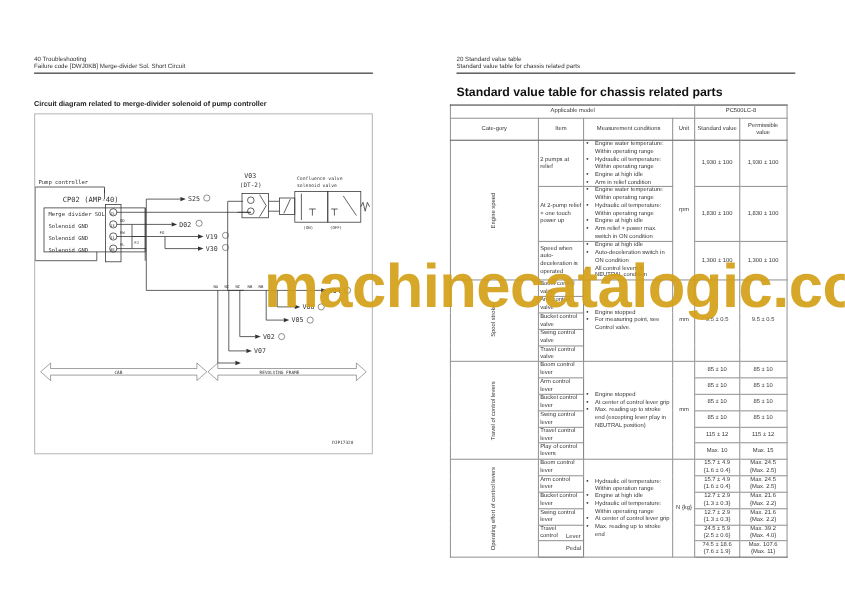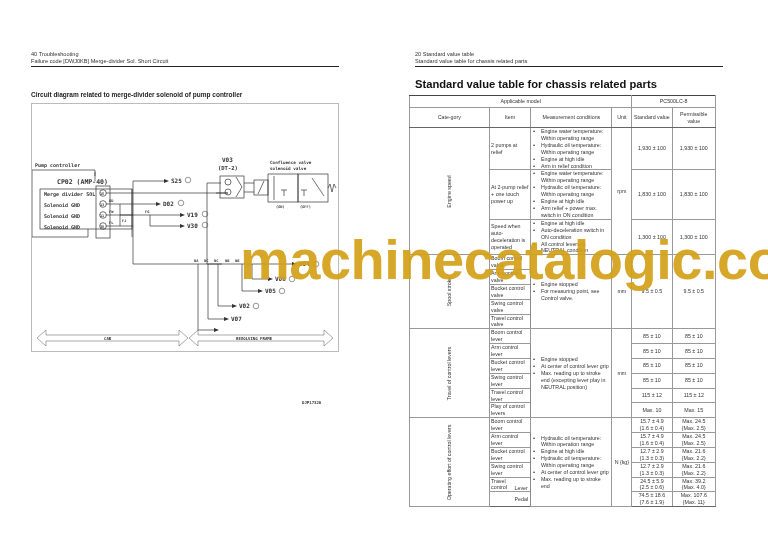--- a/index.html
+++ b/index.html
@@ -4,21 +4,21 @@
 <style>
   * { box-sizing: border-box; margin: 0; padding: 0; }
   body { width: 768px; height: 543px; background: #ffffff; position: relative; overflow: hidden; font-family: "Liberation Sans", sans-serif; color: #222; }
   .page { position: absolute; top: 0; height: 543px; margin-top: 31px; }
   .page-left { left: 0; width: 384px; }
   .page-right { left: 384px; width: 384px; }
   .hdr { position: absolute; left: 31px; top: 20px; font-size: 5.6px; line-height: 6.6px; color: #333; }
   .hdr-rule { position: absolute; left: 31px; top: 35px; width: 308px; height: 1px; background: #222; }
   .section-title { position: absolute; left: 31px; top: 60px; font-size: 6.5px; font-weight: bold; color: #222; }
   .big-title { position: absolute; left: 31px; top: 47px; font-size: 11.2px; font-weight: bold; color: #111; }
-  .diagram-box { position: absolute; left: 31px; top: 72px; width: 308px; height: 249px; border: 1px solid #bbb; font-weight: bold; }
+  .diagram-box { position: absolute; left: 31px; top: 72px; width: 308px; height: 310px; border: 1px solid #bbb; }
   .footer-num { position: absolute; top: 514px; font-size: 6px; font-weight: bold; color: #222; }
   .watermark { position: absolute; left: 240px; top: 227px; font-size: 56px; font-weight: bold; color: #d4a017; opacity: 0.92; letter-spacing: -0.5px; white-space: nowrap; pointer-events: none; z-index: 20; }
 
   
   .tbl { position: absolute; left: 25px; top: 64px; width: 307px; border-collapse: collapse; font-size: 5.3px; line-height: 6.9px; color: #333; }
   .tbl td, .tbl th { border: 0.6px solid #999; vertical-align: middle; font-weight: normal; padding: 0 1.5px; }
   .tbl th { text-align: center; height: 12px; }
   .tbl .model-row th { border-top: 1.4px solid #444; }
   .tbl .hdr-row th { height: 20px; border-bottom: 1.2px solid #666; }
   .tbl .cat { width: 16px; text-align: center; }

